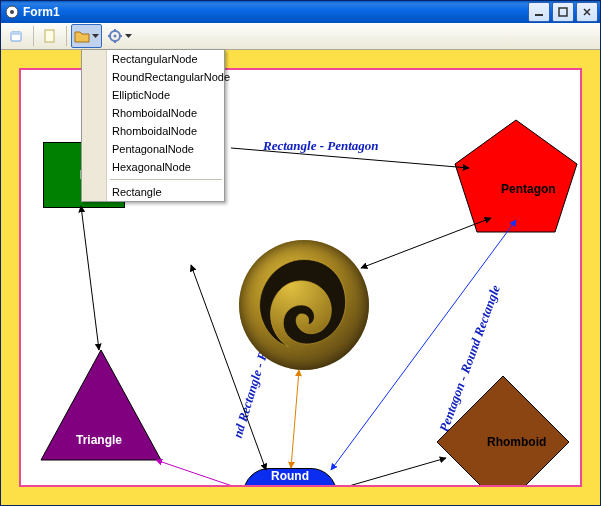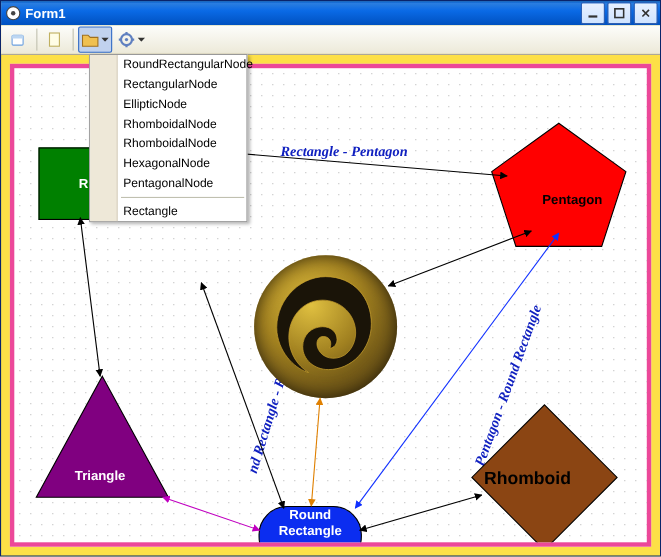--- a/index.html
+++ b/index.html
@@ -9,39 +9,39 @@
   .titlebar .title{flex:1;}
   .win-btns{display:flex;gap:2px;}
   .win-btn{width:20px;height:18px;background:linear-gradient(#e8f0ff,#cfe3ff);border:1px solid #2f5fb2;border-radius:2px;display:flex;align-items:center;justify-content:center;color:#333;font-weight:bold;font-family:Arial;line-height:1;}
   .win-btn svg{width:10px;height:10px;}
   .toolbar{height:26px;background:linear-gradient(#fdfdfb,#ece9d8);border-bottom:1px solid #aca899;display:flex;align-items:center;padding:0 4px;gap:2px;}
   .tbtn{width:22px;height:22px;display:flex;align-items:center;justify-content:center;border:1px solid transparent;border-radius:2px;}
   .tbtn.active{border:1px solid #316ac5;background:#c1d2ee;}
   .tbtn-sep{width:1px;height:20px;background:#c0c0b0;margin:0 2px;}
   .tbtn .arrow{margin-left:2px;}
   .tbtn.wide{width:auto;padding:0 2px;}
-  .canvas-wrap{flex:1;position:relative;margin:8px;border:4px solid #ec4899;background:#fff;overflow:hidden;}
+  .canvas-wrap{flex:1;position:relative;margin:18px;border:2px solid #ec4899;background:#fff;overflow:hidden;}
   
   .grid{position:absolute;inset:0;background-image:radial-gradient(circle,#b0b0b0 0.7px,transparent 0.7px);background-size:10px 10px;}
   
   .menu{position:absolute;left:81px;top:49px;width:142px;background:#fff;border:1px solid #999;box-shadow:2px 2px 3px rgba(0,0,0,.3);z-index:50;}
   .menu .gutter{position:absolute;left:0;top:0;bottom:0;width:24px;background:#eee8d8;border-right:1px solid #d6d0c0;}
   .menu-item{position:relative;padding:3px 8px 3px 30px;color:#000;cursor:default;}
   .menu-sep{height:1px;background:#c0c0b0;margin:3px 2px 3px 28px;}
   
   .node{position:absolute;}
   .node-label{font-weight:bold;font-family:Arial;pointer-events:none;}
   .rect-node{left:22px;top:72px;width:80px;height:64px;background:#008000;border:1px solid #000;display:flex;align-items:center;justify-content:center;}
   .rect-node .node-label{color:#fff;font-size:12px;}
   .pentagon-svg{position:absolute;left:430px;top:48px;}
   .pentagon-label{position:absolute;left:480px;top:112px;color:#000;font-weight:bold;font-size:12px;}
   .triangle-svg{position:absolute;left:18px;top:278px;}
   .triangle-label{position:absolute;left:55px;top:363px;color:#fff;font-weight:bold;font-size:12px;}
   .rhomboid-svg{position:absolute;left:412px;top:302px;}
-  .rhomboid-label{position:absolute;left:427px;top:365px;color:#000;font-weight:bold;font-size:16px;text-align:center;}
+  .rhomboid-label{position:absolute;left:466px;top:365px;color:#000;font-weight:bold;font-size:12px;text-align:center;}
   .roundrect{position:absolute;left:222px;top:398px;width:92px;height:52px;background:#0b2df0;border:1px solid #000;border-radius:26px;display:flex;align-items:flex-start;justify-content:center;text-align:center;}
   .roundrect .node-label{color:#fff;font-size:12px;line-height:1.2;}
   .dragon{position:absolute;left:218px;top:170px;width:130px;height:130px;border-radius:50%;background:radial-gradient(circle at 40% 35%,#e0c040 0%,#a08020 40%,#4a3810 80%,#201808 100%);box-shadow:inset 0 0 15px rgba(0,0,0,.7),inset 0 0 30px rgba(255,200,60,.3);overflow:hidden;}
   .dragon svg{width:100%;height:100%;}
   
   .edges{position:absolute;inset:0;z-index:1;}
   .edge-label{position:absolute;color:#1020c0;font-weight:bold;font-style:italic;font-size:13px;font-family:"Times New Roman",serif;transform-origin:left bottom;white-space:nowrap;}
   marker path{fill:context-stroke;}
 </style>
 </head>
@@ -181,24 +181,24 @@
     <span class="rhomboid-label">Rhomboid</span>
 
     <div class="roundrect">
       <span class="node-label"><span>Round<br>Rectangle</span></span>
     </div>
 
   </div>
 
   <div class="menu">
     <div class="gutter"></div>
+    <div class="menu-item">RectangularNode</div>
     <div class="menu-item">RoundRectangularNode</div>
-    <div class="menu-item">RectangularNode</div>
     <div class="menu-item">EllipticNode</div>
     <div class="menu-item">RhomboidalNode</div>
     <div class="menu-item">RhomboidalNode</div>
+    <div class="menu-item">PentagonalNode</div>
     <div class="menu-item">HexagonalNode</div>
-    <div class="menu-item">PentagonalNode</div>
     <div class="menu-sep"></div>
     <div class="menu-item">Rectangle</div>
   </div>
 
 </div>
 
 </body></html>

